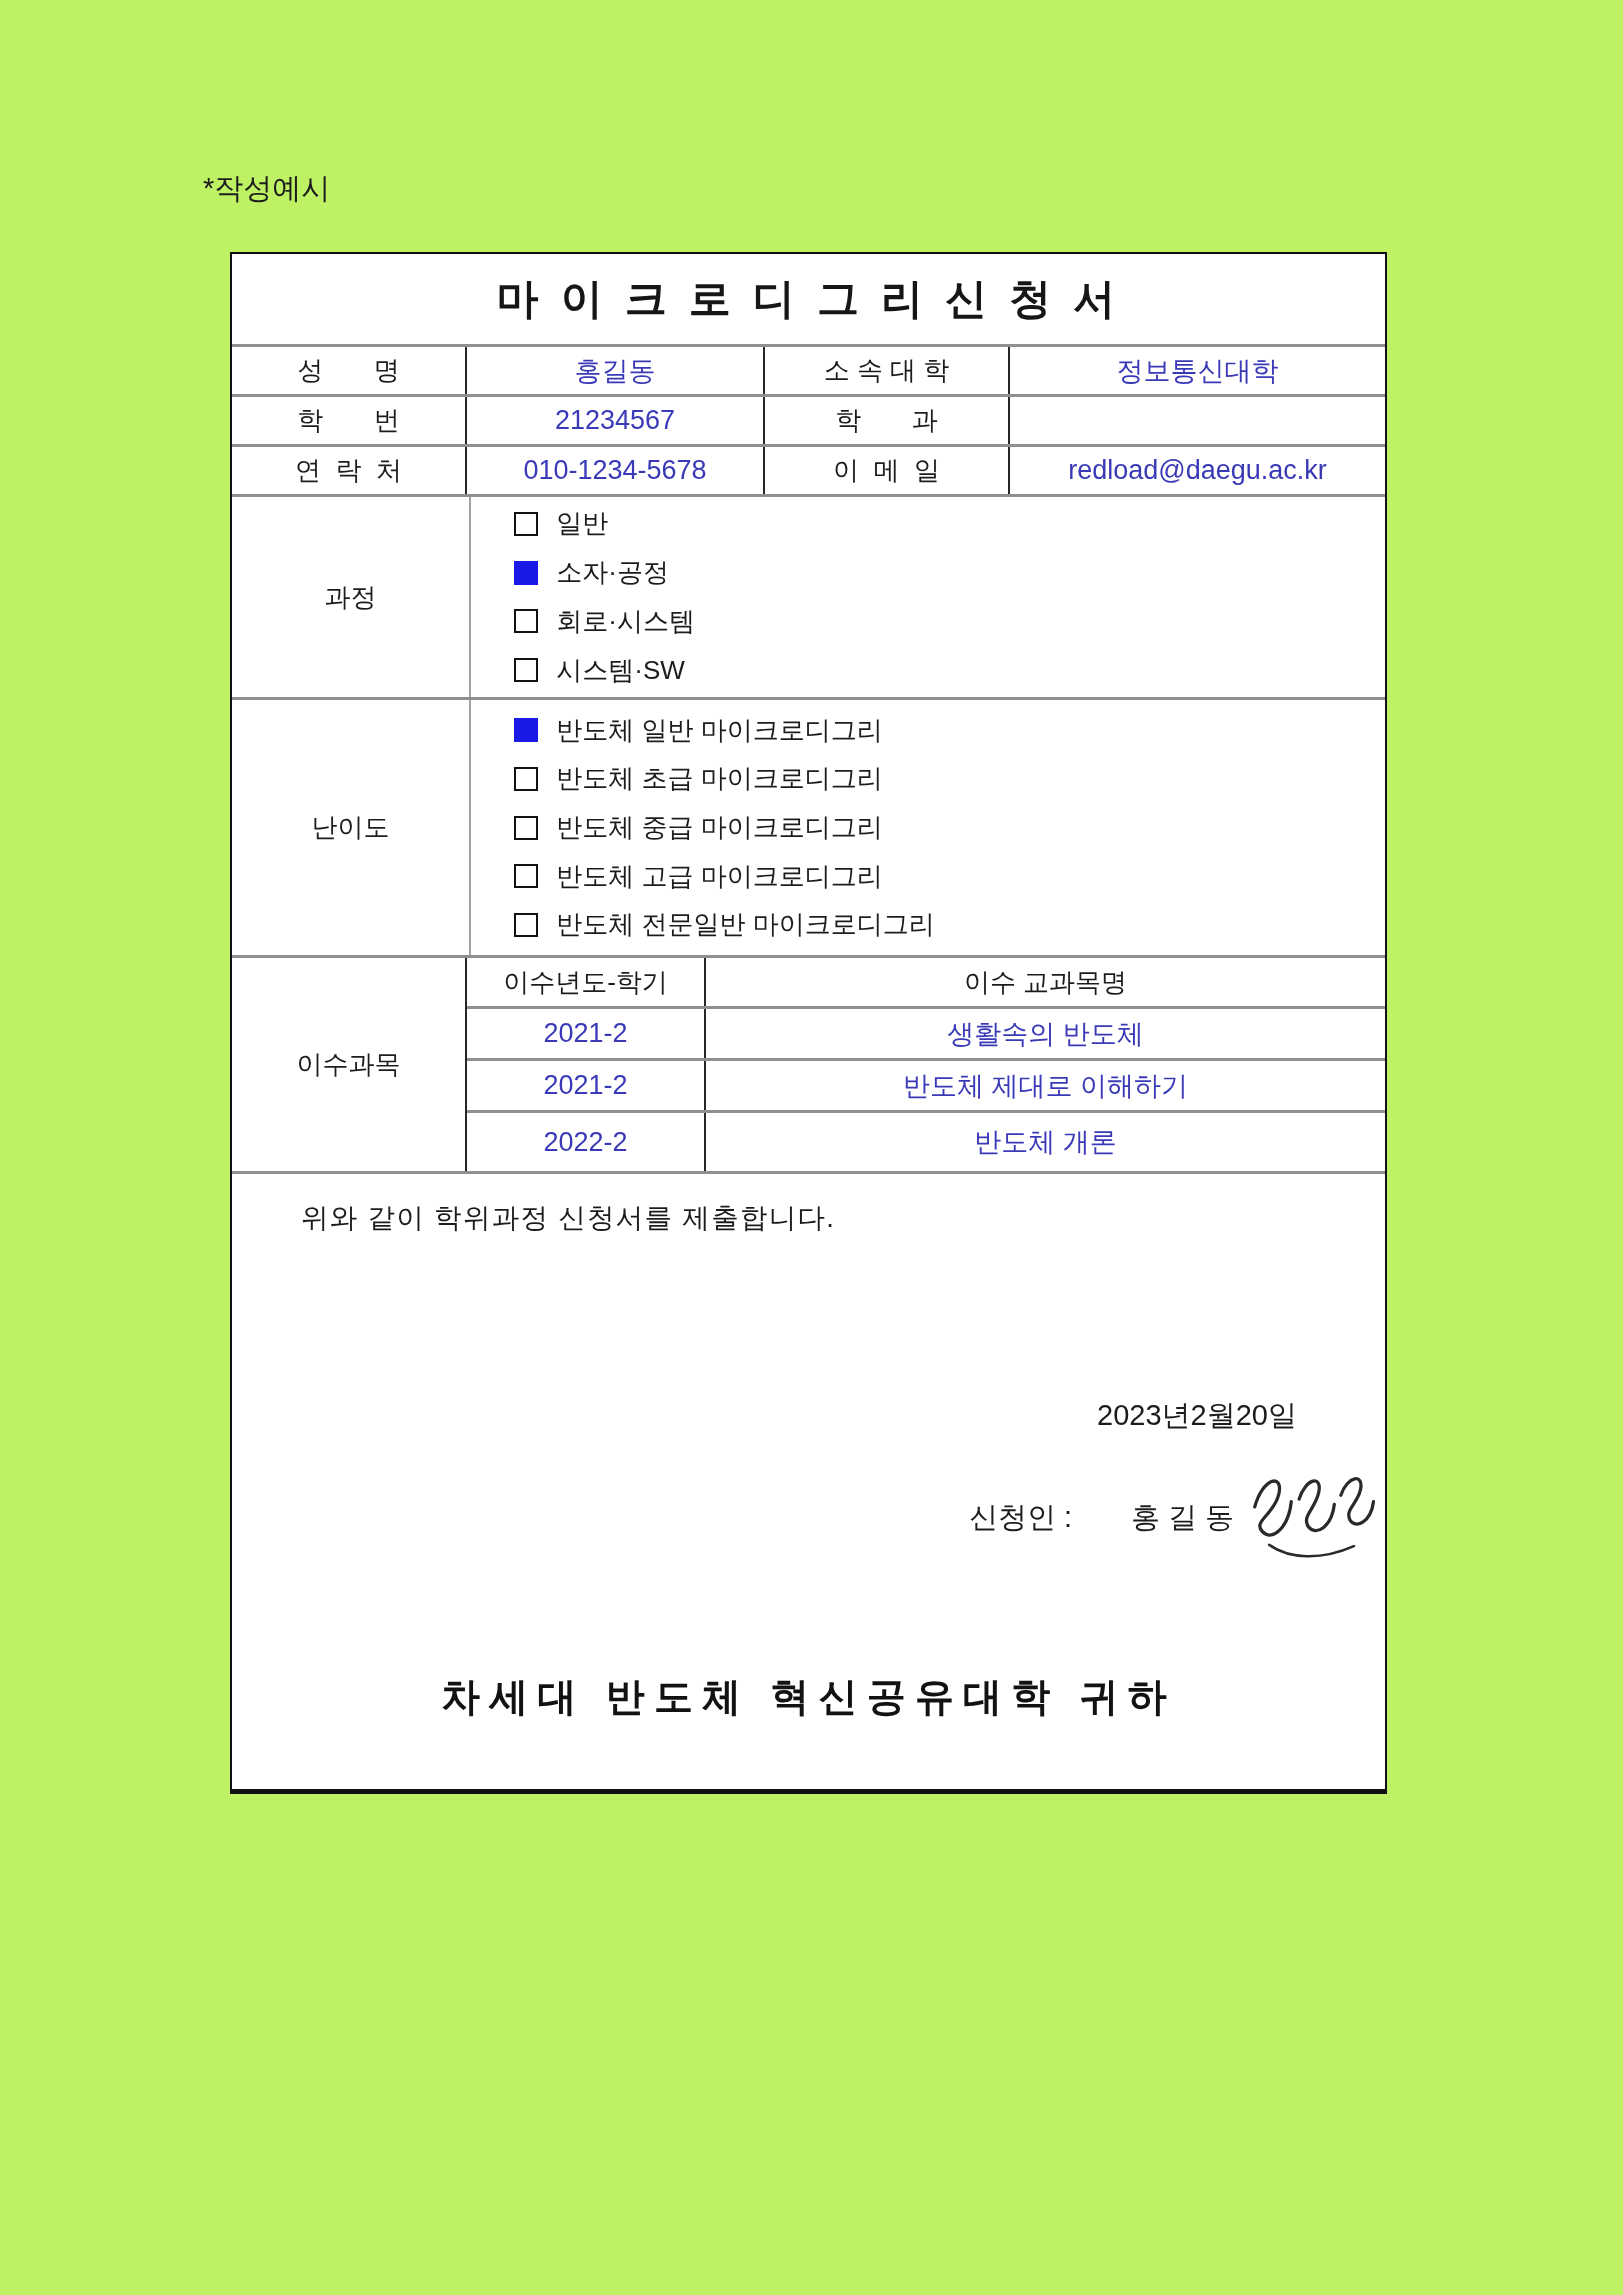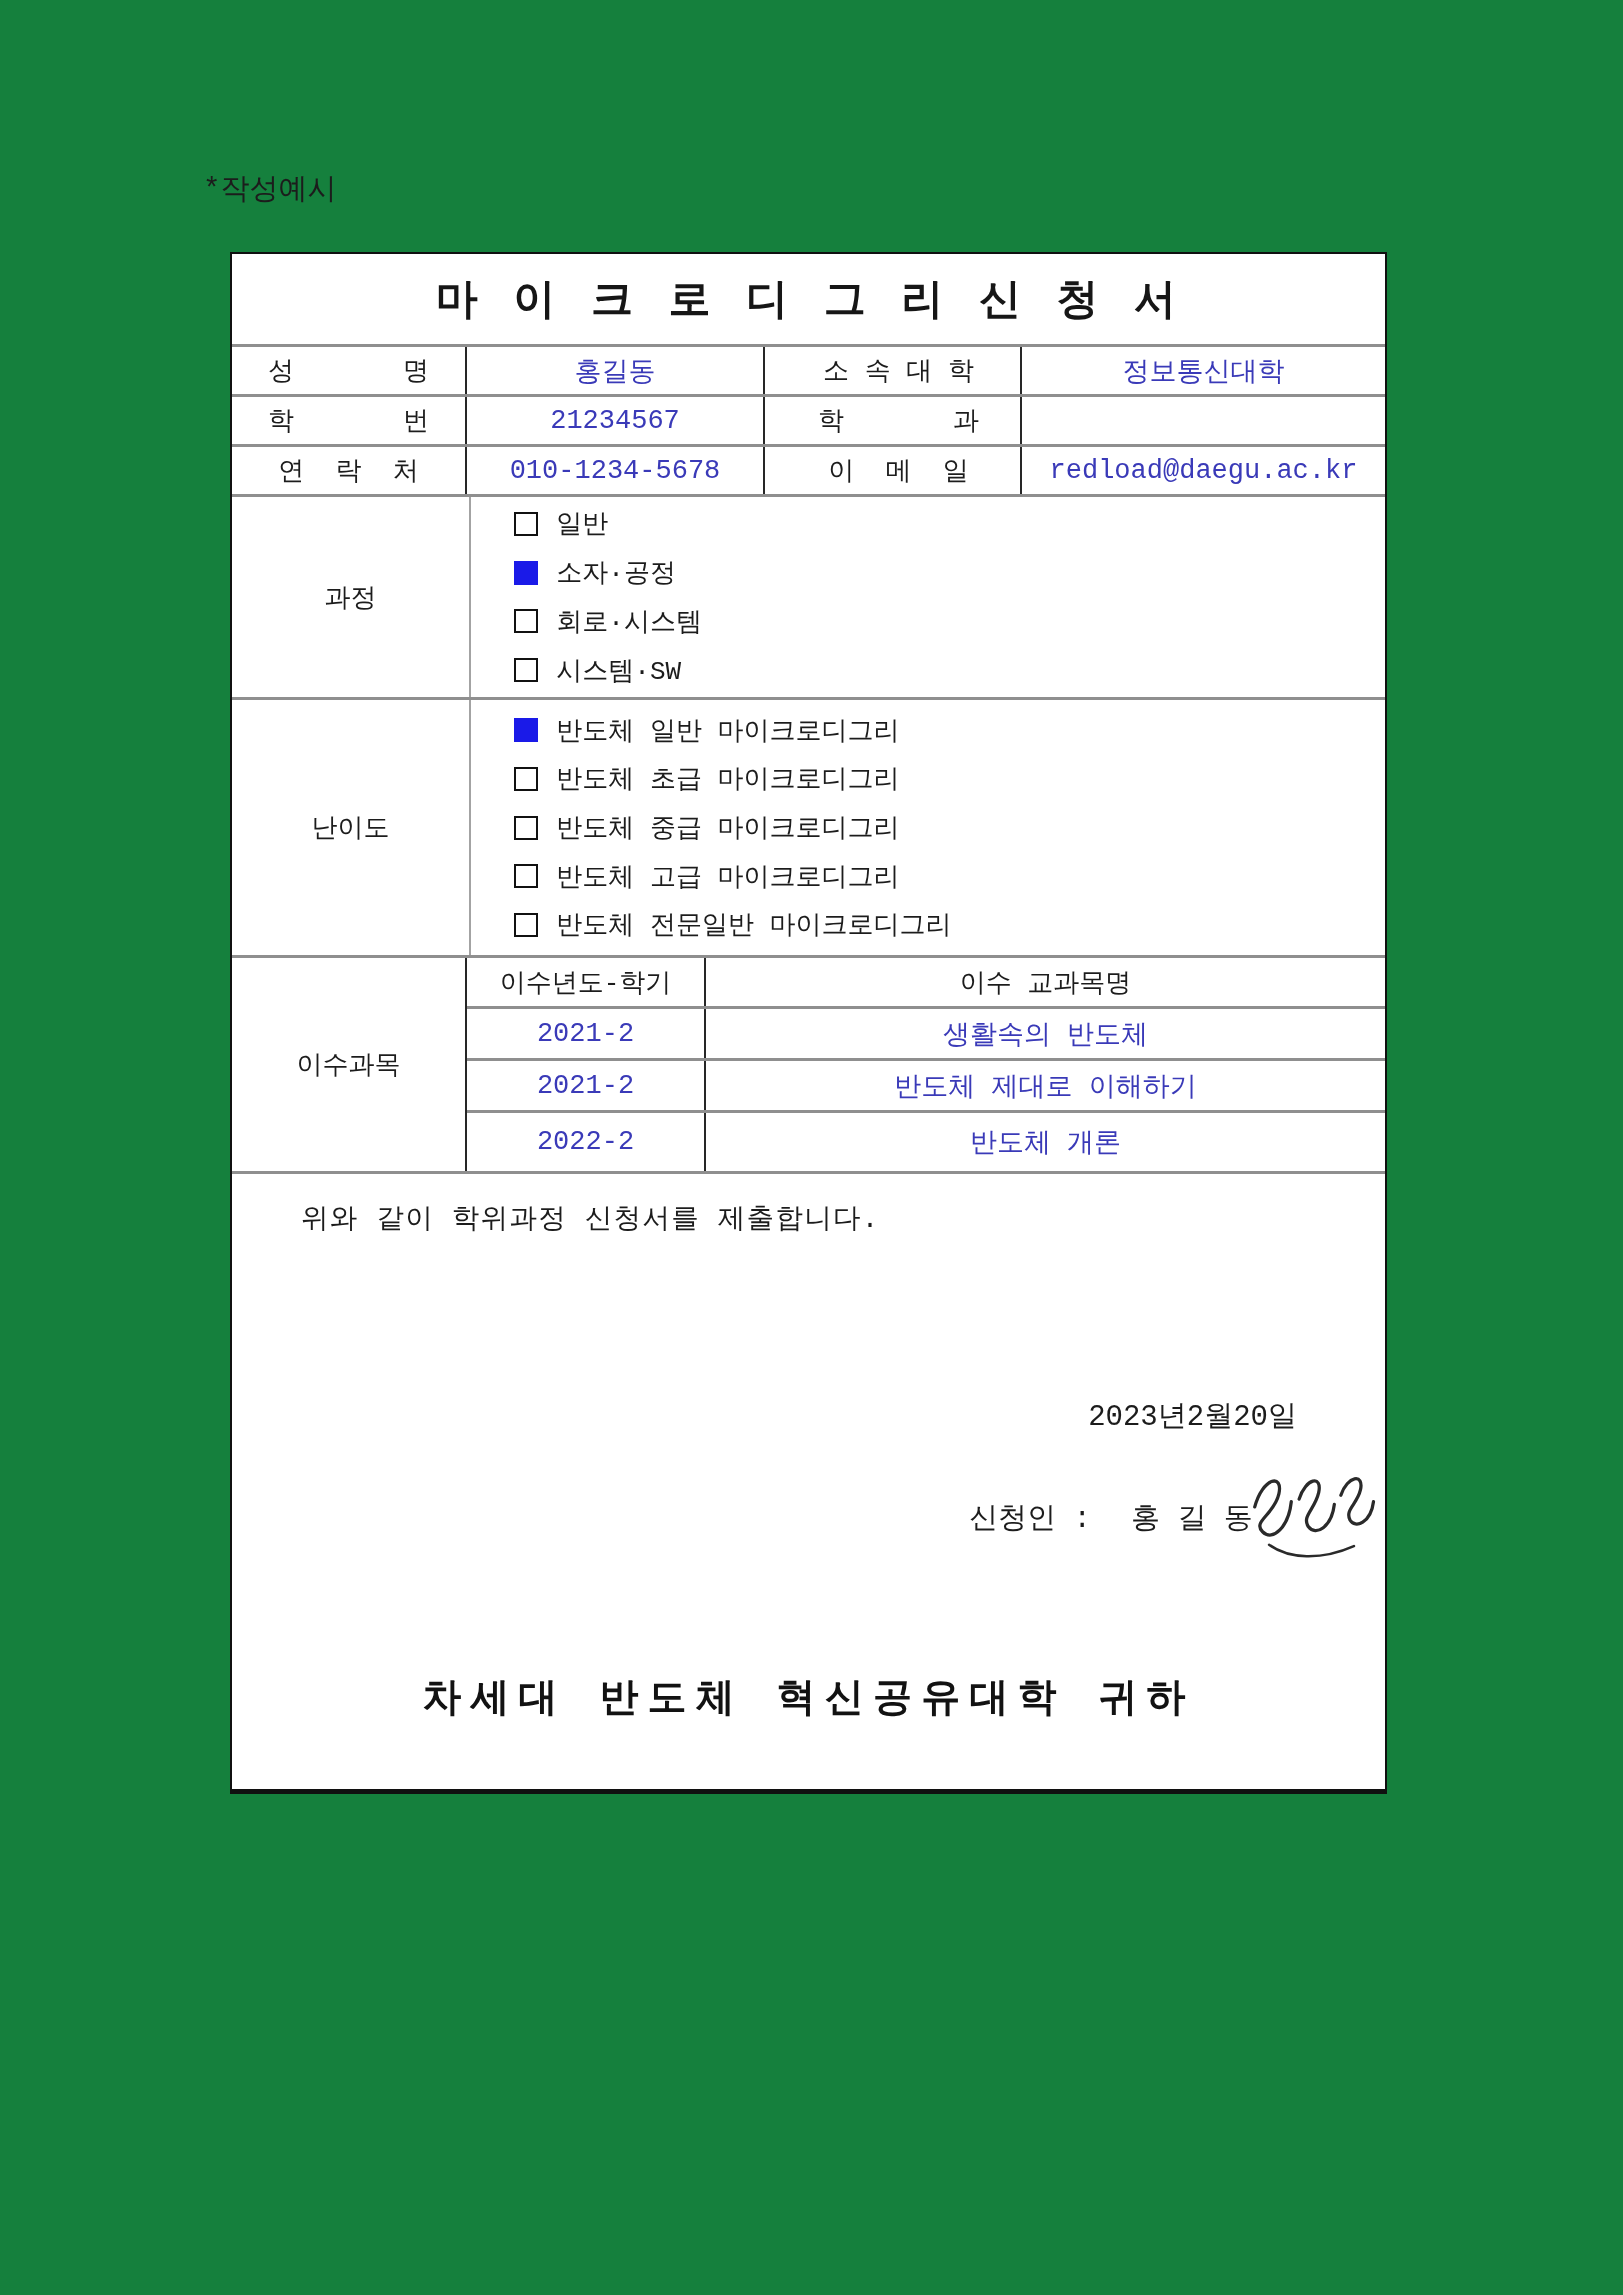--- a/index.html
+++ b/index.html
@@ -1,22 +1,22 @@
 <!DOCTYPE html>
 <html style="font-size:10.5px"><head>
 <meta charset="utf-8">
 <style>
   * { box-sizing: border-box; margin: 0; padding: 0; }
   html,body { background:#ffffff; }
   .page {
     position: relative;
     width: 1623px;
     height: 2295px;
-    background: #15803d;
-    font-family: Liberation Mono, monospace;
+    background: #bef264;
+    font-family: Liberation Sans, sans-serif;
     color: #1c1c1c;
     overflow: hidden;
   }
   .pre { white-space: pre; }
   .note {
     position: absolute;
     left: 203px;
     top: 169px;
     font-size: 29px;
     color: #1c1c1c;
@@ -37,21 +37,21 @@
   .band-title { height: 90px; }
   .title {
     font-size: 42px;
     font-weight: 600;
     letter-spacing: 5.2px;
     color: #161616;
   }
   .band-info { height: 50px; border-top: 3.9px solid #8f8f8f; display: flex; }
   .cell-l1 { width: 235px; border-right: 2px solid #262626; }
   .cell-v1 { width: 298px; border-right: 2px solid #262626; }
-  .cell-l2 { width: 245px; border-right: 2px solid #262626; margin-left: 12px; }
+  .cell-l2 { width: 245px; border-right: 2px solid #262626; }
   .cell-v2 { flex: 1; }
   .lbl { font-size: 26px; color: #1c1c1c; }
   .val { font-size: 27px; color: #3A3AB8; }
   .band-apply { height: 461px; border-top: 3.9px solid #8f8f8f; display: flex; }
   .apply-label { width: 235px; border-right: 2px solid #262626; }
   .apply-right { flex: 1; display: flex; flex-direction: column; }
   .row-course { height: 200px; display: flex; }
   .row-level { flex: 1; border-top: 3.9px solid #8f8f8f; display: flex; }
   .sub-label { width: 239px; border-right: 2px solid #a3a3a3; justify-content: center; }
   .opts {

